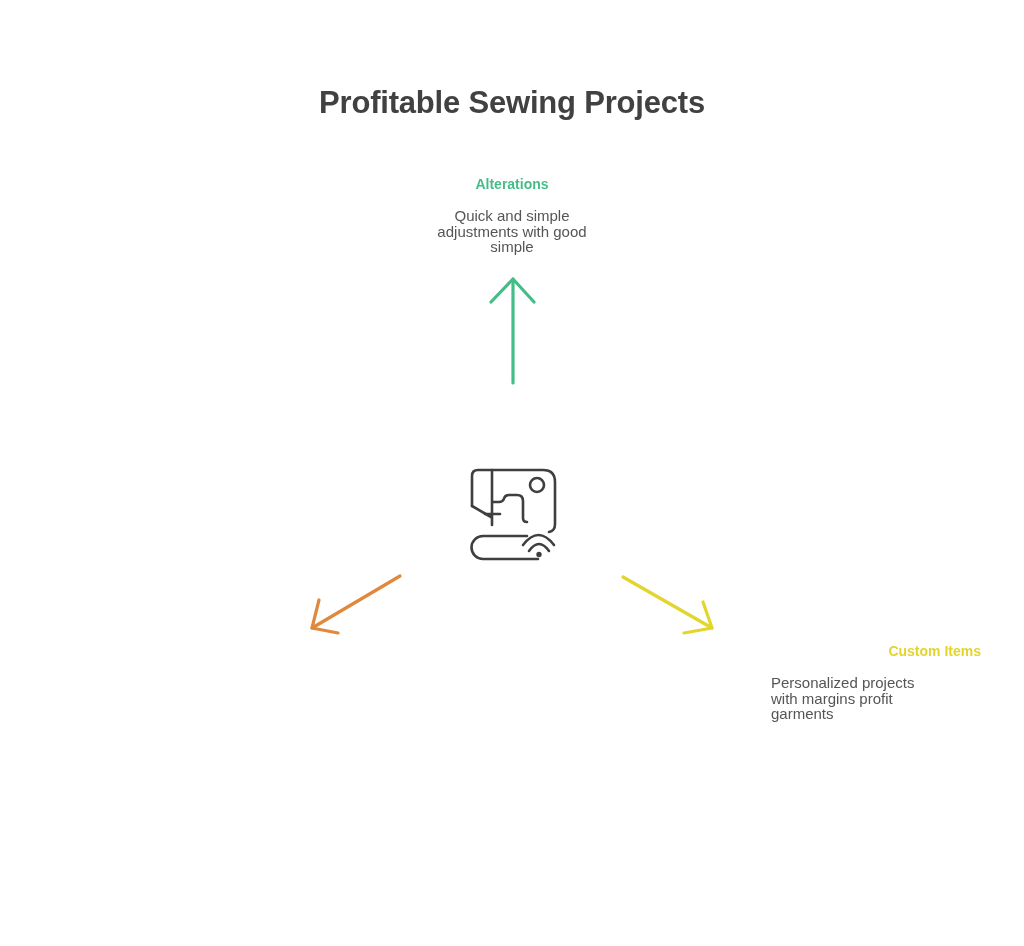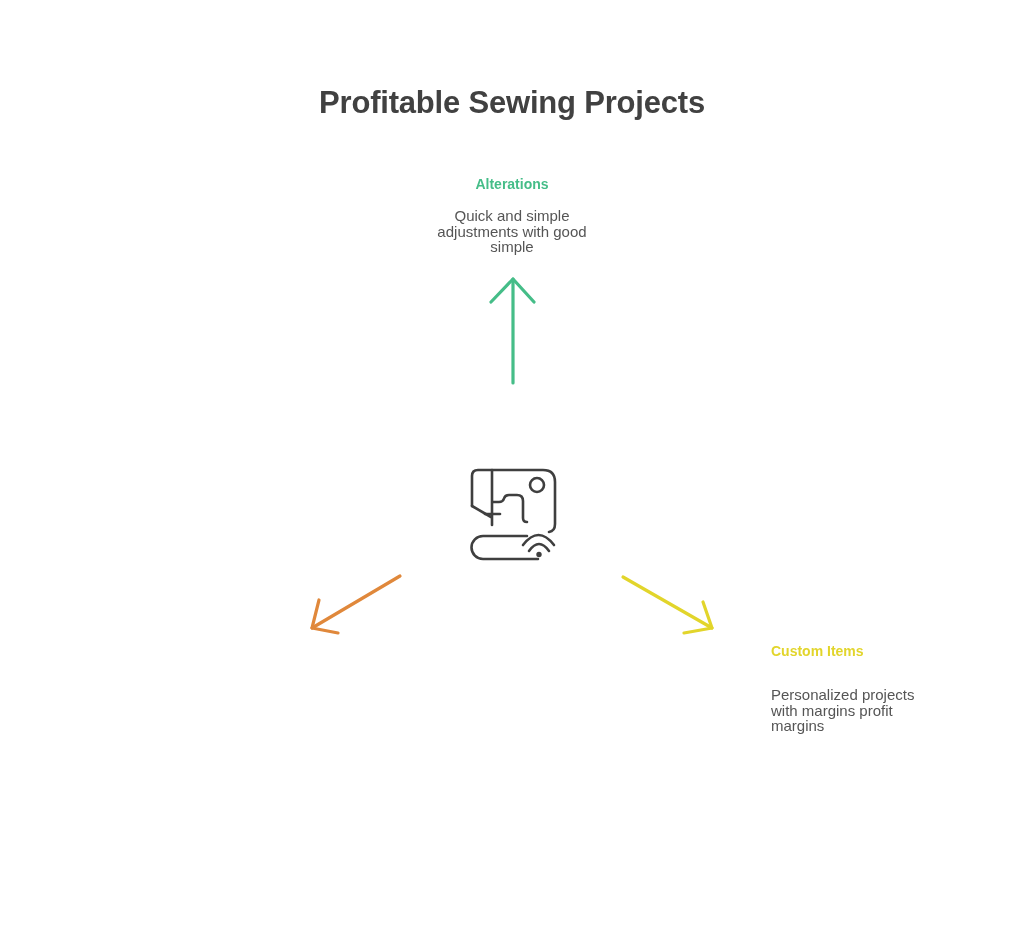--- a/index.html
+++ b/index.html
@@ -59,22 +59,22 @@
     text-align: right;
   }
   .node-repair .label { color: var(--accent-orange, #e0883b); }
 
   .node-custom {
     left: 771px;
     top: 643px;
     width: 210px;
     text-align: left;
   }
-  .node-custom .label { color: var(--accent-yellow, #e2d52b); }
-  .node-custom .desc { margin-top: 27px; }
+  .node-custom .label { color: var(--accent-yellow, #e2d52b); text-align: right; }
+  .node-custom .desc { margin-top: 15px; }
 
   .arrow, .center-icon {
     position: absolute;
     display: block;
   }
   .arrow-up    { left: 480px; top: 270px; color: var(--accent-green, #45bd88); }
   .arrow-dl    { left: 302px; top: 566px; color: var(--accent-orange, #e0883b); }
   .arrow-dr    { left: 615px; top: 566px; color: var(--accent-yellow, #e2d52b); }
   .center-icon { left: 455px; top: 455px; color: var(--icon-stroke, #3f3f3f); }
 
@@ -139,17 +139,17 @@
       <path d="M88,36 L97,62 L69,67"></path>
     </g>
   </svg>
 
 
   <div class="node node-custom">
     <div class="label">Custom Items</div>
     <div class="desc">
       <span class="line">Personalized projects</span>
       <span class="line">with margins profit</span>
-      <span class="line">margins</span>
+      <span class="line">garments</span>
     </div>
   </div>
 
 </div>
 
 </body></html>

